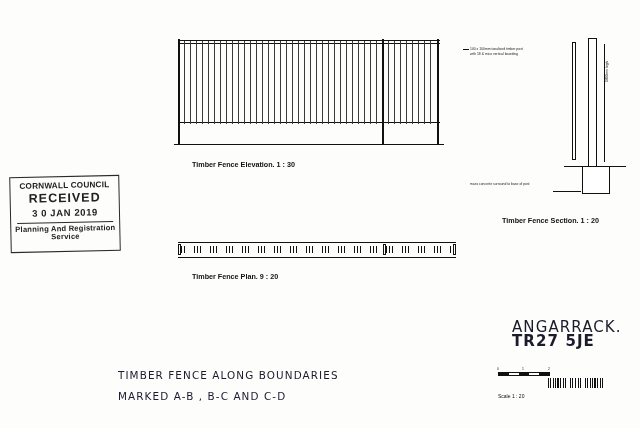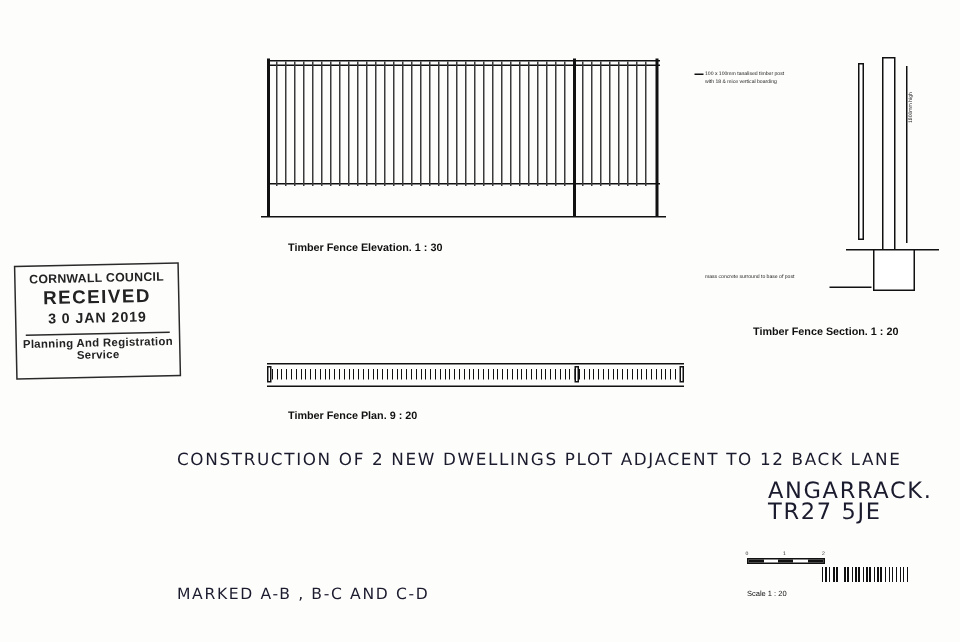--- a/index.html
+++ b/index.html
@@ -359,25 +359,25 @@
     <div class="plan-line" style="top:0px;"></div>
     <div class="plan-hatch"></div>
     <div class="plan-line" style="top:15px;"></div>
     <div class="plan-post" style="left:0px;"></div>
     <div class="plan-post" style="left:205px;"></div>
     <div class="plan-post" style="left:275px;"></div>
   </div>
 
   <div class="caption" style="left:192px; top:272px;">Timber Fence Plan.  9 : 20</div>
 
-  <div class="hand hand-lg" style="left:118px; top:300px;">CONSTRUCTION OF 2 NEW DWELLINGS PLOT ADJACENT TO 12 BACK LANE</div>
 
   <div class="hand hand-sm" style="left:512px; top:318px;">ANGARRACK.</div>
-  <div class="hand hand-sm" style="left:512px; top:332px;">TR27 5JE</div>
-
+  <div class="hand hand-sm" style="left:512px; top:332px;font-weight:bold;">TR27 5JE</div>
+
+  <div class="hand hand-md" style="left:118px; top:369px;">TIMBER FENCE ALONG BOUNDARIES</div>
   <div class="hand hand-md" style="left:118px; top:390px;">MARKED A-B , B-C AND C-D</div>
 
   <div class="scalebar">
     <div class="tickrow"></div>
     <div class="num" style="left:-1px;">0</div>
     <div class="num" style="left:24px;">1</div>
     <div class="num" style="left:50px;">2</div>
   </div>
   <div class="scale-label">Scale 1 : 20</div>
 

